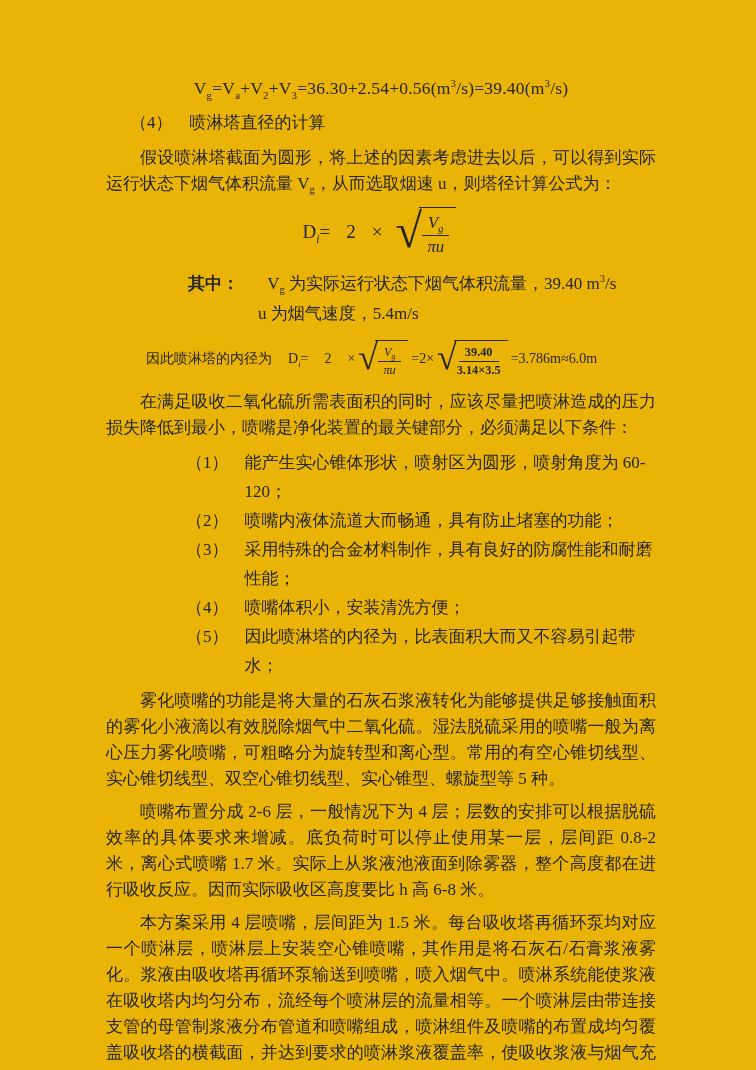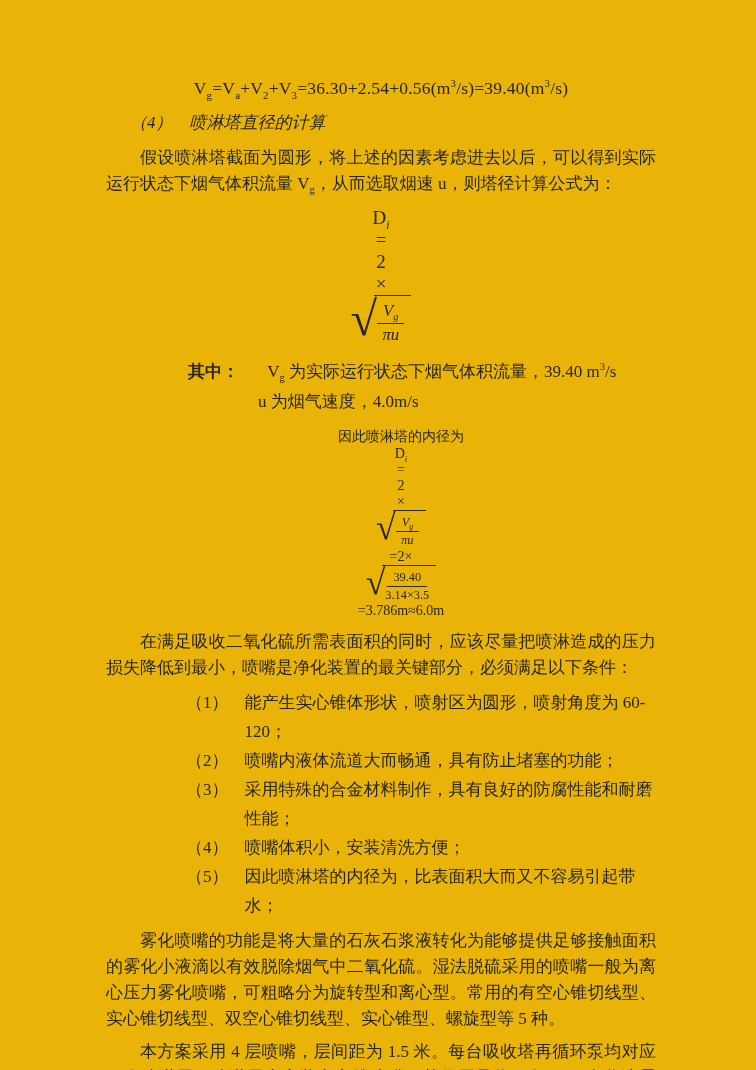--- a/index.html
+++ b/index.html
@@ -30,21 +30,20 @@
   .centered-formula {
     text-align: center;
     font-size: 17.5px;
     margin: 0 0 10px 0;
     letter-spacing: 0.2px;
   }
   .item-heading {
     margin: 0 0 8px 0;
     padding-left: 24px;
     line-height: 28px;
-    font-style: italic;
   }
   .para {
     text-align: justify;
     text-indent: 2em;
     line-height: 26px;
     margin: 0 0 7px 0;
   }
   .section-heading {
     font-style: italic;
     font-weight: 500;
@@ -61,21 +60,20 @@
     display: flex;
     line-height: 29px;
   }
   .cond-label { margin-right: 16px; }
 
   
   .math-row {
     display: flex;
     align-items: center;
     margin: 10px 0 12px 0;
-    flex-direction: column;
   }
   .math-center { justify-content: center; font-size: 19px; }
   .math-conclusion { padding-left: 40px; font-size: 14px; margin: 12px 0 10px 0; }
   .math-row .gap-s { display: inline-block; width: 10px; }
   .math-row .gap-m { display: inline-block; width: 16px; }
 
   .frac {
     display: inline-flex;
     flex-direction: column;
     align-items: center;
@@ -139,21 +137,21 @@
           <span class="den">πu</span>
         </span>
       </span>
     </span>
   </div>
 
   <div class="where-row">
     <span class="where-label">其中：</span>
     <span><span>V</span><sub>g</sub><span> 为实际运行状态下烟气体积流量，39.40 m</span><sup>3</sup><span>/s</span></span>
   </div>
-  <div class="where-row2">u 为烟气速度，4.0m/s</div>
+  <div class="where-row2">u 为烟气速度，5.4m/s</div>
 
   <div class="math-row math-conclusion">
     <span>因此喷淋塔的内径为</span>
     <span class="gap-m"></span>
     <span>
       <span>D</span><sub class="it">i</sub>
     </span>
     <span>=</span>
     <span class="gap-m"></span>
     <span>2</span>
@@ -165,21 +163,21 @@
         <span class="frac">
           <span class="num"><span>V</span><sub>g</sub></span>
           <span class="den">πu</span>
         </span>
       </span>
     </span>
     <span>=2×</span>
     <span class="sqrt">
       <span class="rad">√</span>
       <span class="vinc">
-        <span class="frac" style="font-style:normal;">
+        <span class="frac" style="font-style:normal;font-weight:bold;">
           <span class="num">39.40</span>
           <span class="den">3.14×3.5</span>
         </span>
       </span>
     </span>
     <span>=3.786m≈6.0m</span>
   </div>
 
 
   <p class="para">在满足吸收二氧化硫所需表面积的同时，应该尽量把喷淋造成的压力损失降低到最小，喷嘴是净化装置的最关键部分，必须满足以下条件：</p>
@@ -202,16 +200,17 @@
       <span>喷嘴体积小，安装清洗方便；</span>
     </li>
     <li>
       <span class="cond-label">（5）</span>
       <span>因此喷淋塔的内径为，比表面积大而又不容易引起带水；</span>
     </li>
   </ul>
 
   <p class="para">雾化喷嘴的功能是将大量的石灰石浆液转化为能够提供足够接触面积的雾化小液滴以有效脱除烟气中二氧化硫。湿法脱硫采用的喷嘴一般为离心压力雾化喷嘴，可粗略分为旋转型和离心型。常用的有空心锥切线型、实心锥切线型、双空心锥切线型、实心锥型、螺旋型等 5 种。</p>
 
+  <p class="para">喷嘴布置分成 2-6 层，一般情况下为 4 层；层数的安排可以根据脱硫效率的具体要求来增减。底负荷时可以停止使用某一层，层间距 0.8-2 米，离心式喷嘴 1.7 米。实际上从浆液池液面到除雾器，整个高度都在进行吸收反应。因而实际吸收区高度要比 h 高 6-8 米。</p>
 
   <p class="para">本方案采用 4 层喷嘴，层间距为 1.5 米。每台吸收塔再循环泵均对应一个喷淋层，喷淋层上安装空心锥喷嘴，其作用是将石灰石/石膏浆液雾化。浆液由吸收塔再循环泵输送到喷嘴，喷入烟气中。喷淋系统能使浆液在吸收塔内均匀分布，流经每个喷淋层的流量相等。一个喷淋层由带连接支管的母管制浆液分布管道和喷嘴组成，喷淋组件及喷嘴的布置成均匀覆盖吸收塔的横截面，并达到要求的喷淋浆液覆盖率，使吸收浆液与烟气充分接触，从而保证在适当的液/气比（L/G）下可靠地实现至少 95%的脱硫效率，且在吸收塔的内表面不产生结垢。喷嘴系统管道采用 FRP 玻璃钢，喷嘴采用 SIC,是一种脆性材料，但是特别耐磨，而且抗</p>
 
 </div>
 
 </body></html>

